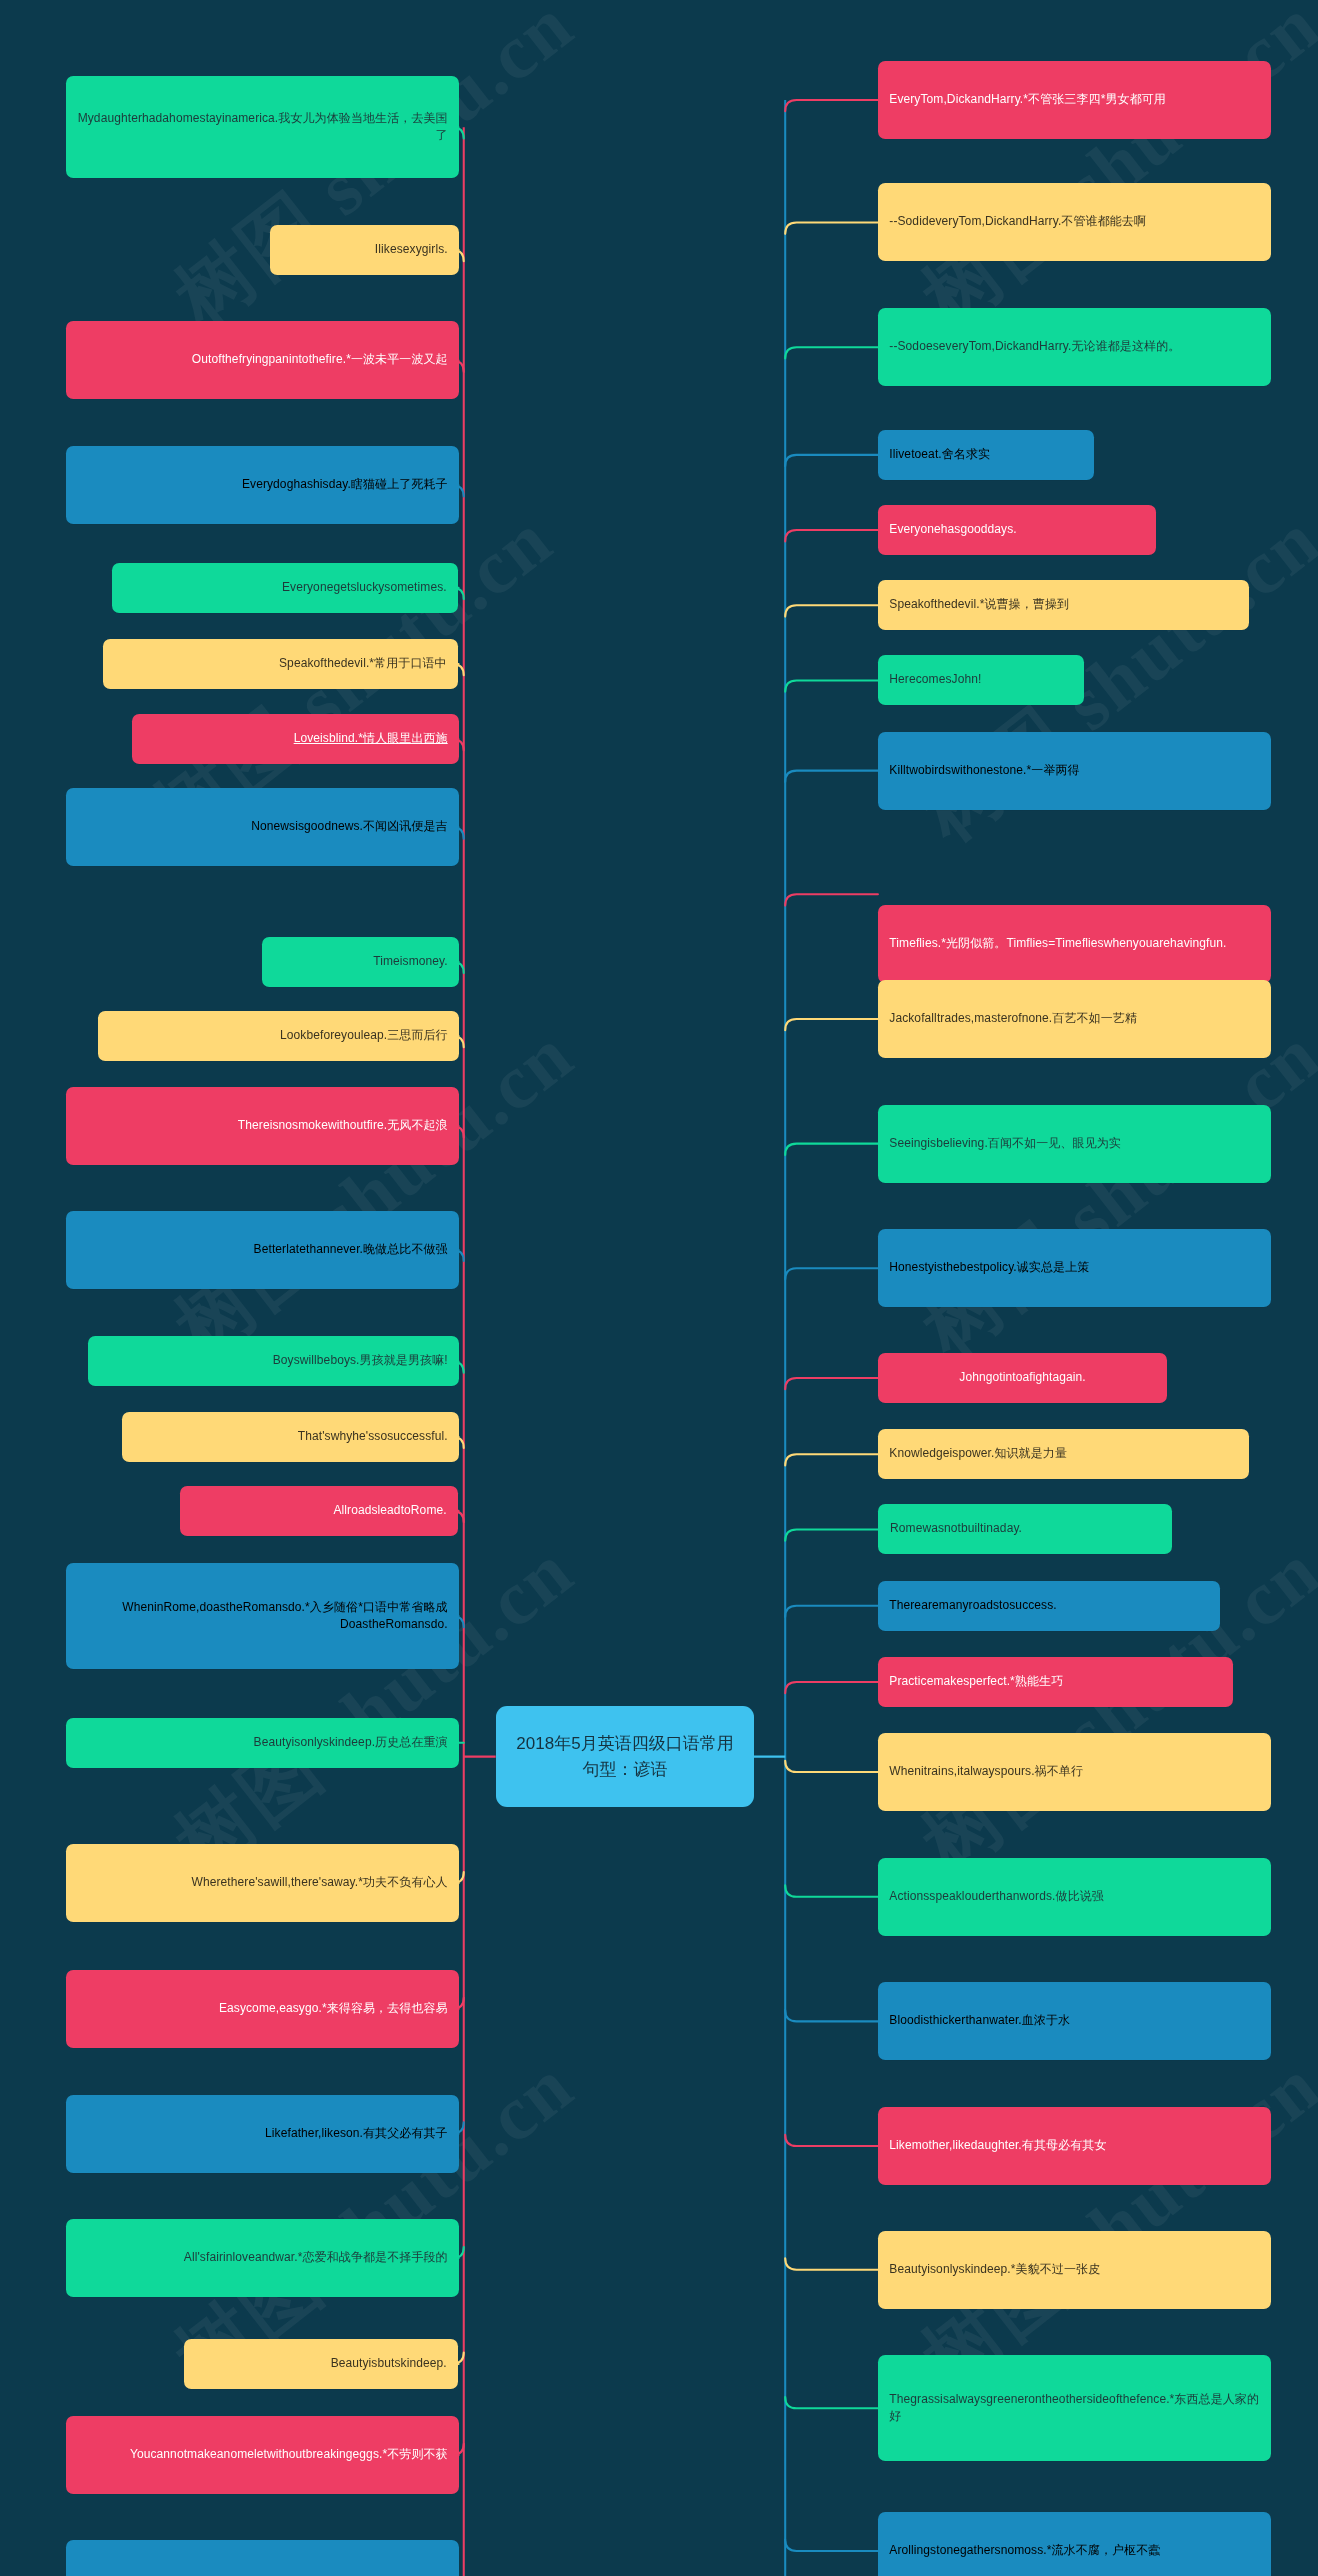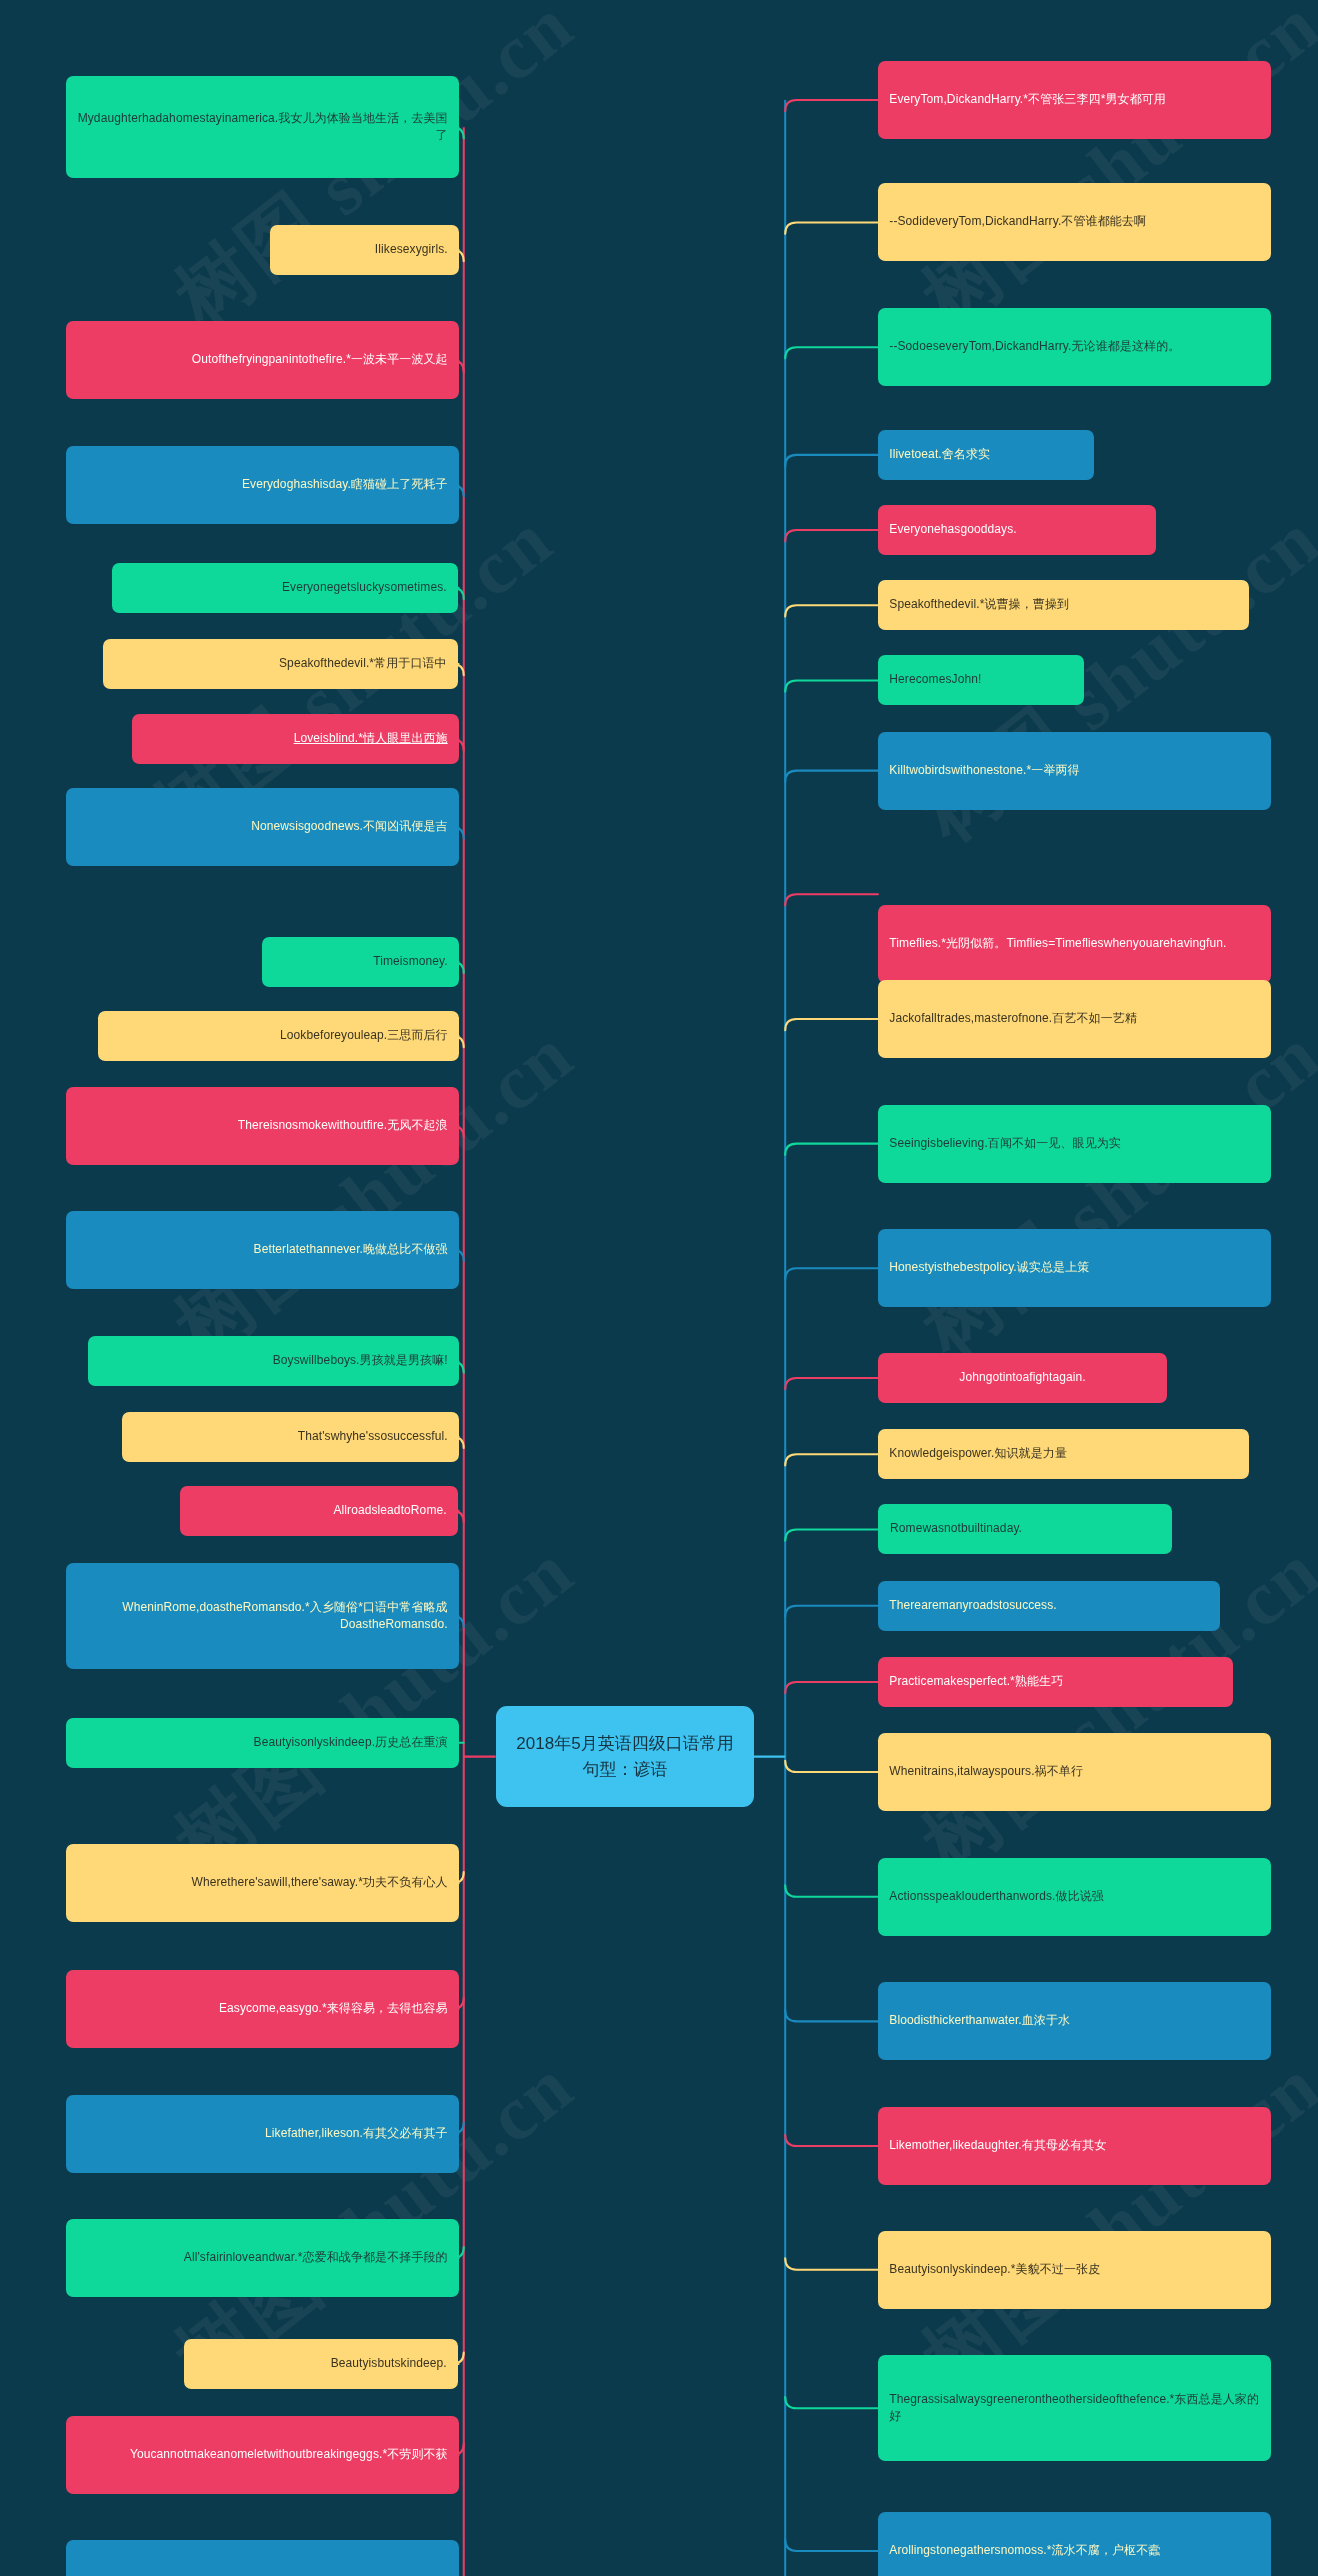--- a/index.html
+++ b/index.html
@@ -56,21 +56,21 @@
     line-height: 1.42;
     letter-spacing: 0.1px;
     word-break: break-word;
     display: flex;
     align-items: center;
     box-shadow: 0 0.5px 0 rgba(0,0,0,0.05);
   }
   .node.c-green  { background: #0fd99a; color: #1d3a3a; }
   .node.c-yellow { background: #ffd977; color: #3a3320; }
   .node.c-pink   { background: #ee3d64; color: #ffffff; }
-  .node.c-blue   { background: #1a8bbf; color: #fef9c3; }
+  .node.c-blue   { background: #1a8bbf; color: #000000; }
 
   .node.align-right { justify-content: flex-end; text-align: right; }
 
   
   #root-node {
     position: absolute;
     box-sizing: border-box;
     background: #3ec2ef;
     color: #15323f;
     border-radius: 11px;

